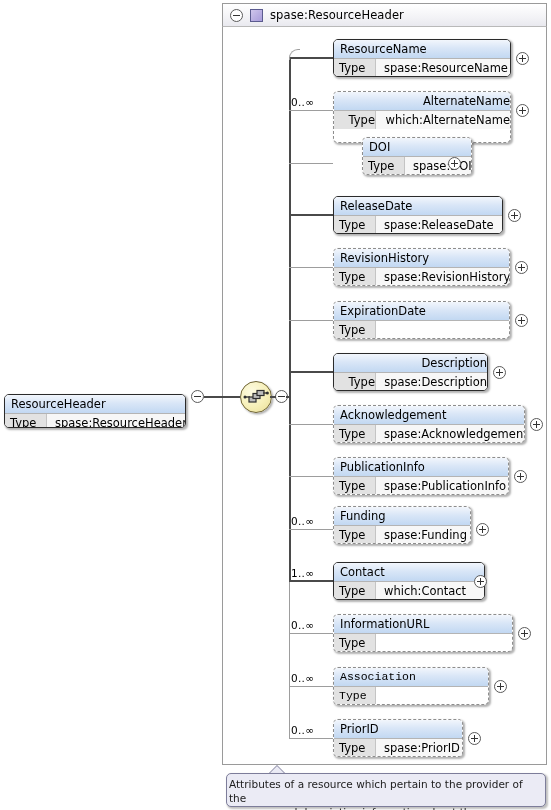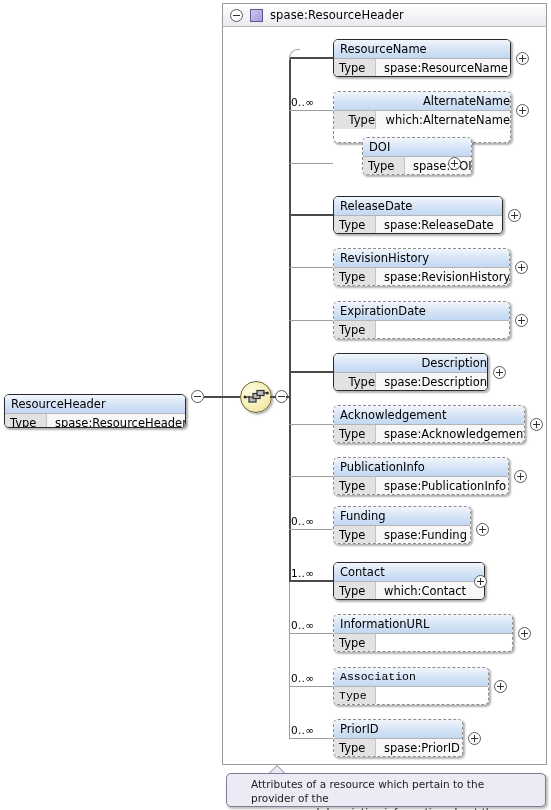--- a/index.html
+++ b/index.html
@@ -84,21 +84,21 @@
     background:radial-gradient(circle at 36% 32%,#fdfbe2 0%,#f6efb8 55%,#e8dd94 100%);
     box-shadow:1.5px 1.5px 2px rgba(0,0,0,.30);
   }
   .seqsvg{position:absolute;left:0;top:0;}
 
   
   .annot{
     position:absolute;left:226px;top:773px;width:320px;height:34px;
     box-sizing:border-box;border:1px solid #7d7d9a;border-radius:5px;
     background:#ebebf5;box-shadow:1.5px 1.5px 2px rgba(0,0,0,.25);
-    padding:3px 24px;font-size:10.5px;line-height:14px;color:#1c1c1c;
+    padding:3px 2px;font-size:10.5px;line-height:14px;color:#1c1c1c;
   }
   .annot-tail{
     position:absolute;left:268px;top:766px;width:0;height:0;
     border-left:9px solid transparent;border-right:9px solid transparent;
     border-bottom:9px solid #ebebf5;
     filter:drop-shadow(0 -1px 0 #7d7d9a);
   }
 </style>
 </head>
 <body>

